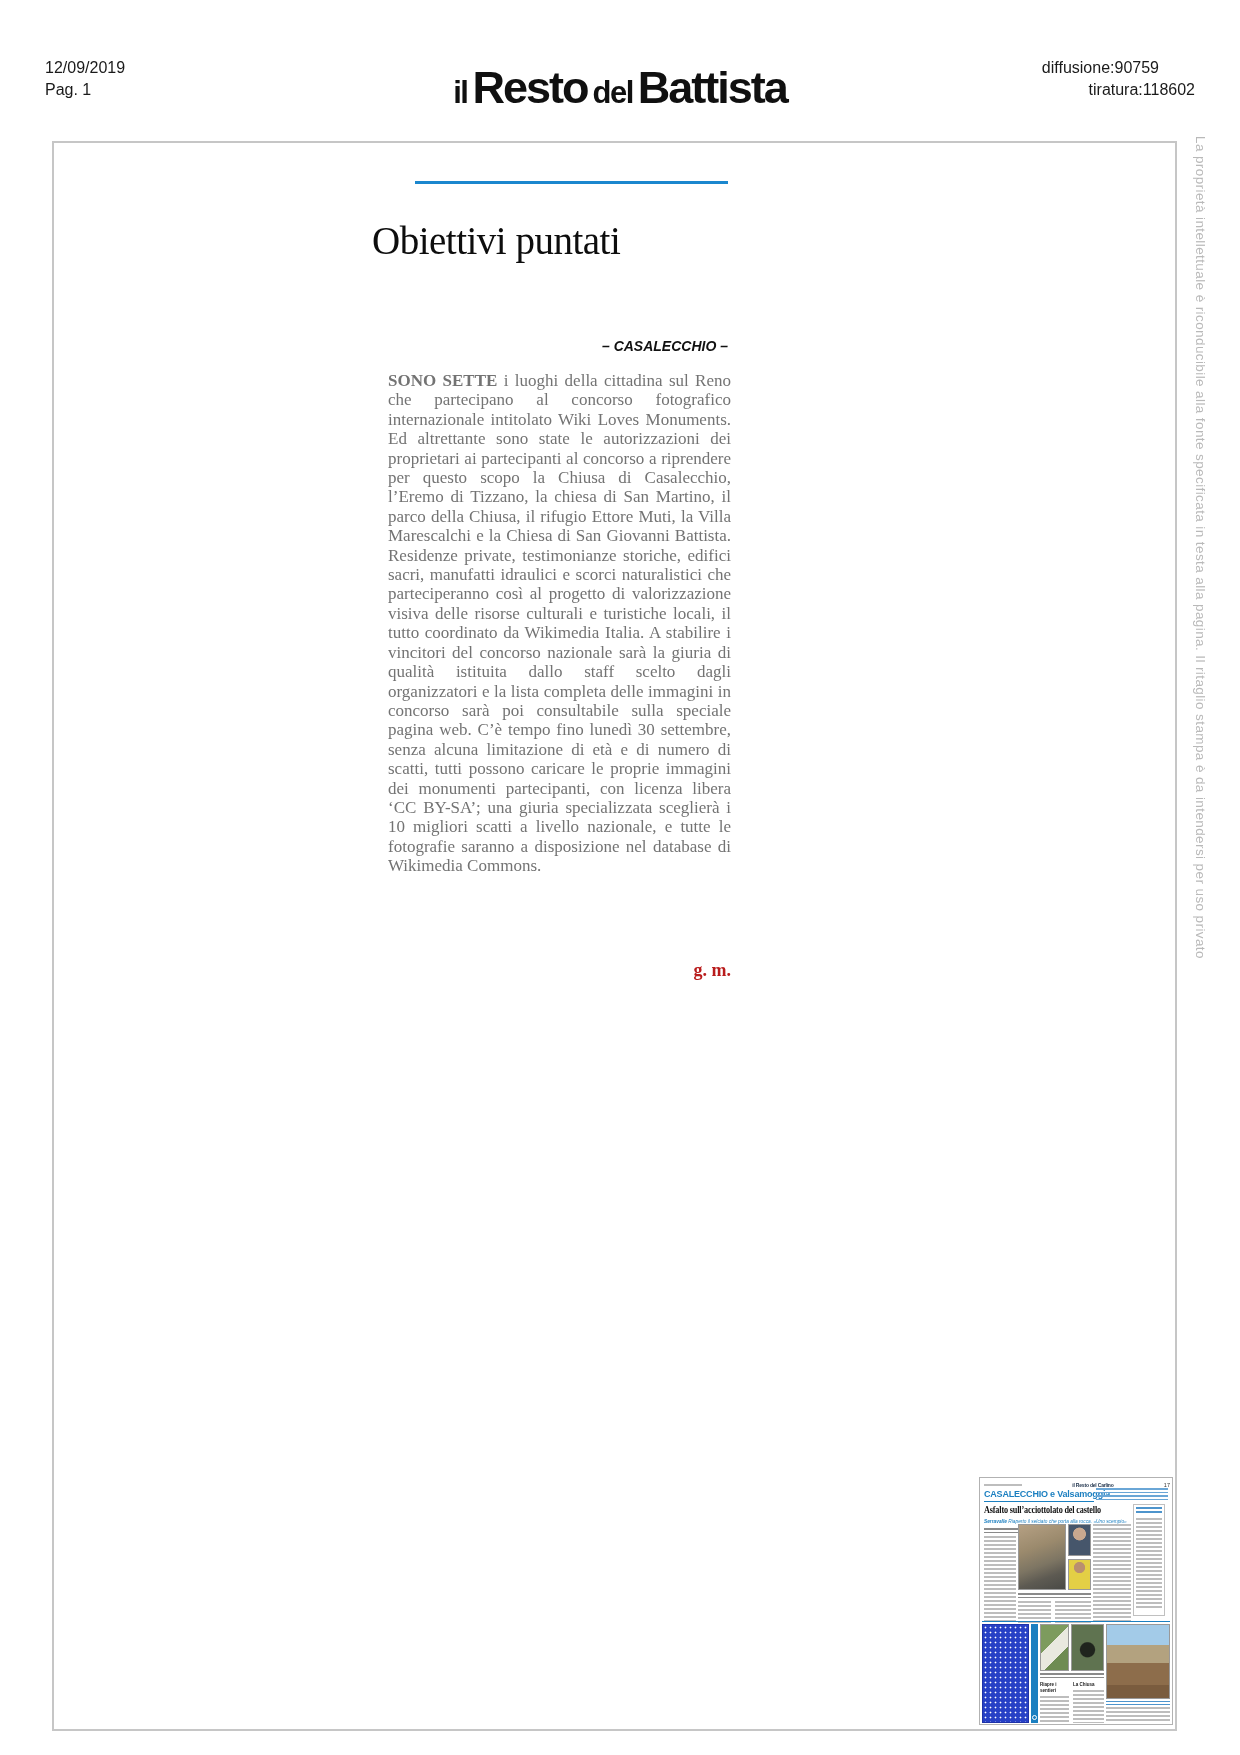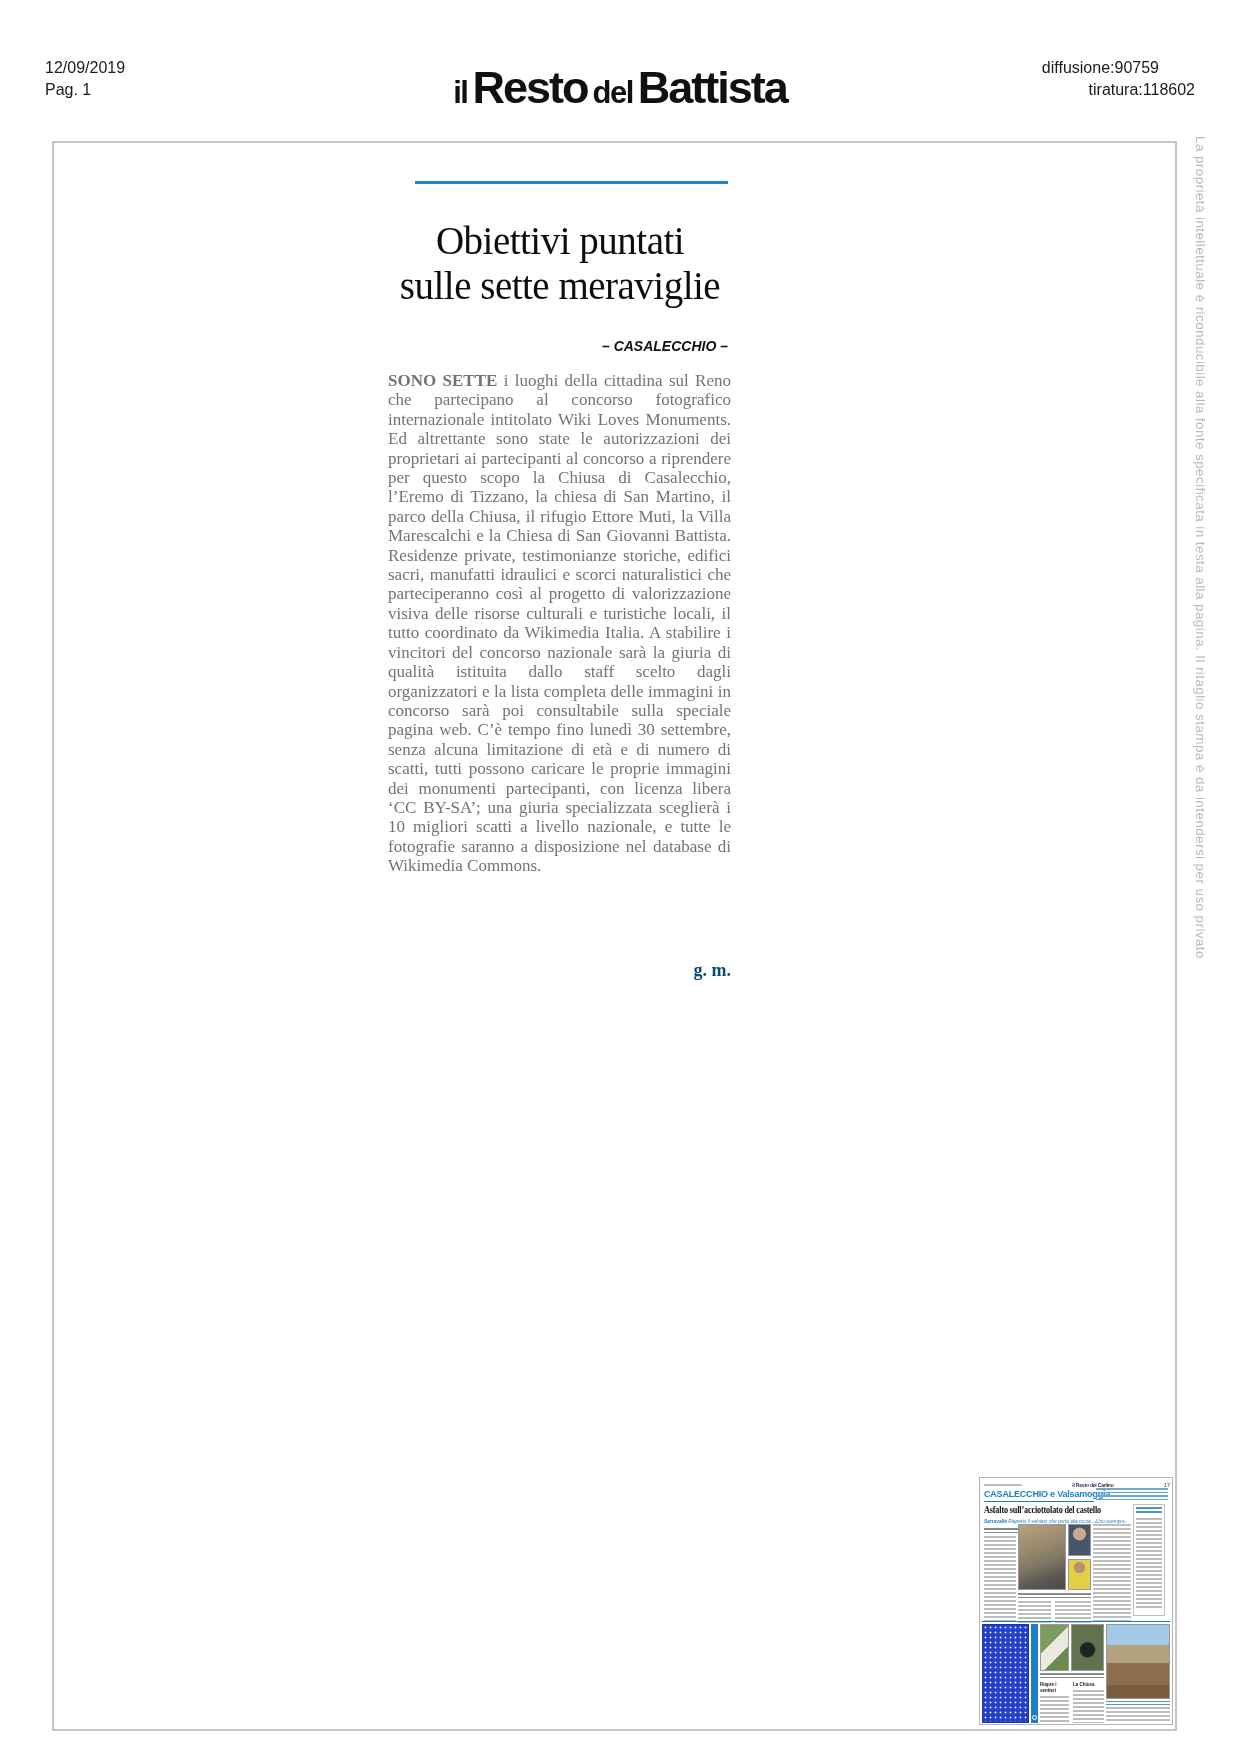--- a/index.html
+++ b/index.html
@@ -27,37 +27,37 @@
     border:2px solid #c6c6c6; background:#ffffff;
   }
 
   
   .rule { left:415px; top:143px; width:313px; height:3px; background:#1b87ce; }
   .kicker {
     left:390px; top:152px; width:340px; text-align:center;
     color:#1b87ce; font-weight:bold; font-size:25px; letter-spacing:0.5px;
   }
   .title {
-    left:372px; top:180px; width:376px; text-align:center;
+    left:372px; top:180px; width:376px; 
     font-family:"Liberation Serif", serif; font-size:39px; line-height:45px;
     color:#0d0d0d; letter-spacing:-0.5px;
   }
   .dateline {
     left:390px; top:300px; width:338px; text-align:right;
     font-style:italic; font-weight:bold; font-size:14px; color:#111;
   }
   .bodytext {
     left:388px; top:333px; width:343px;
     font-family:"Liberation Serif", serif; font-size:17px; line-height:19.4px;
     color:#737373; text-align:justify;
   }
   .lead { font-weight:bold; }
   .signature {
     left:388px; top:922px; width:343px; text-align:right;
-    font-family:"Liberation Serif", serif; font-weight:bold; font-size:18px; color:#0c4a6e;
+    font-family:"Liberation Serif", serif; font-weight:bold; font-size:18px; color:#b91c1c;
   }
 
   
   .rights {
     left:1184px; top:98px; height:1010px; width:24px;
     writing-mode:vertical-rl; text-orientation:mixed;
     font-size:13.5px; letter-spacing:0.4px; color:#b9b9b9; white-space:nowrap;
   }
 
   
@@ -132,21 +132,20 @@
   </div>
 
   <div class="abs hdr-small hdr-right" style="left:864px; top:20px; width:295px;">diffusione:90759</div>
   <div class="abs hdr-small hdr-right" style="left:900px; top:42px; width:295px;">tiratura:118602</div>
 
   <div class="abs frame"></div>
 
   <div class="abs rule"></div>
   <div class="abs title">
     <div>Obiettivi puntati</div>
-    <div>sulle sette meraviglie</div>
   </div>
   <div class="abs dateline">– CASALECCHIO –</div>
   <div class="abs bodytext">
     <span class="lead">SONO SETTE</span><span> i luoghi della cittadina sul Reno che partecipano al concorso fotografico internazionale intitolato Wiki Loves Monuments. Ed altrettante sono state le autorizzazioni dei proprietari ai partecipanti al concorso a riprendere per questo scopo la Chiusa di Casalecchio, l’Eremo di Tizzano, la chiesa di San Martino, il parco della Chiusa, il rifugio Ettore Muti, la Villa Marescalchi e la Chiesa di San Giovanni Battista. Residenze private, testimonianze storiche, edifici sacri, manufatti idraulici e scorci naturalistici che parteciperanno così al progetto di valorizzazione visiva delle risorse culturali e turistiche locali, il tutto coordinato da Wikimedia Italia. A stabilire i vincitori del concorso nazionale sarà la giuria di qualità istituita dallo staff scelto dagli organizzatori e la lista completa delle immagini in concorso sarà poi consultabile sulla speciale pagina web. C’è tempo fino lunedì 30 settembre, senza alcuna limitazione di età e di numero di scatti, tutti possono caricare le proprie immagini dei monumenti partecipanti, con licenza libera ‘CC BY-SA’; una giuria specializzata sceglierà i 10 migliori scatti a livello nazionale, e tutte le fotografie saranno a disposizione nel database di Wikimedia Commons.</span>
   </div>
   <div class="abs signature">g. m.</div>
 
   <div class="abs rights">La proprietà intellettuale è riconducibile alla fonte specificata in testa alla pagina. Il ritaglio stampa è da intendersi per uso privato</div>
 
   <div class="abs thumb">

